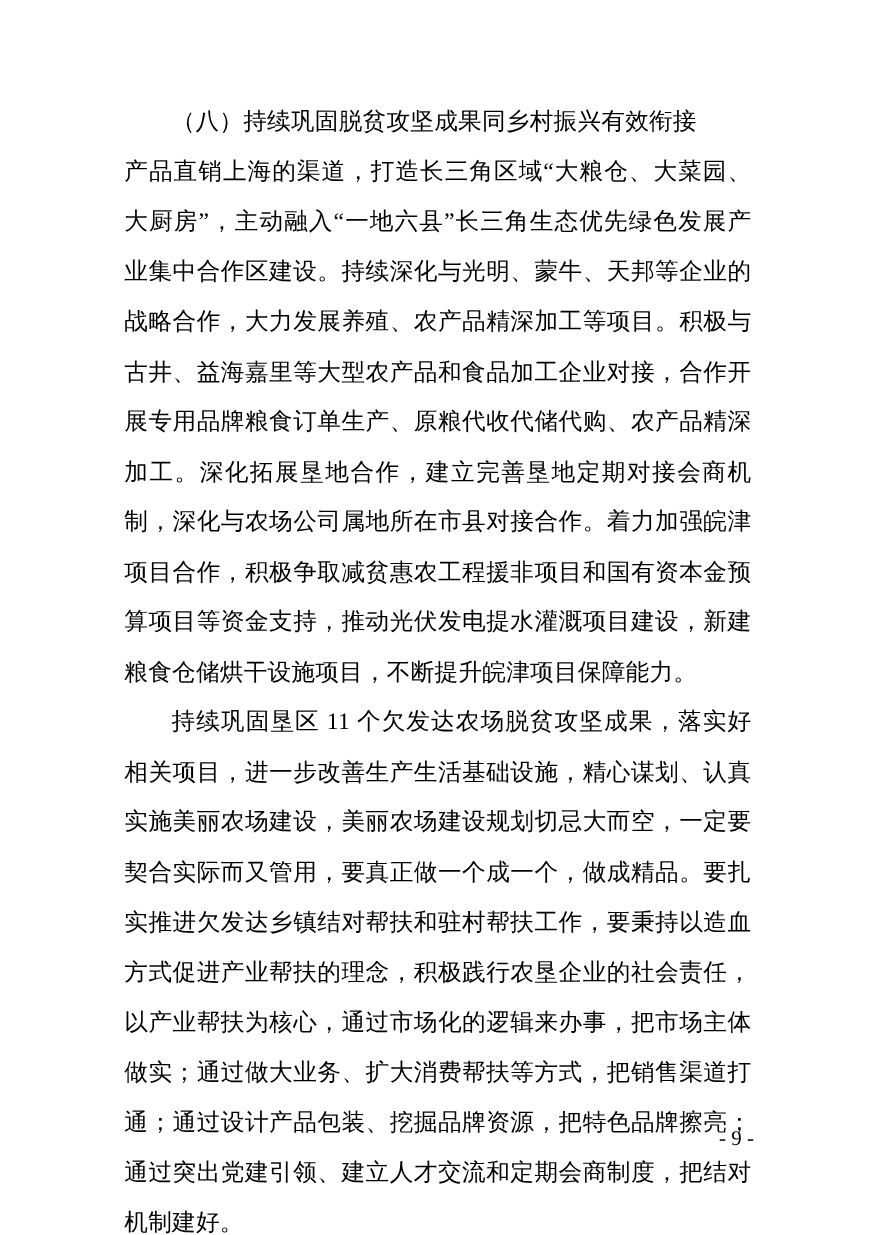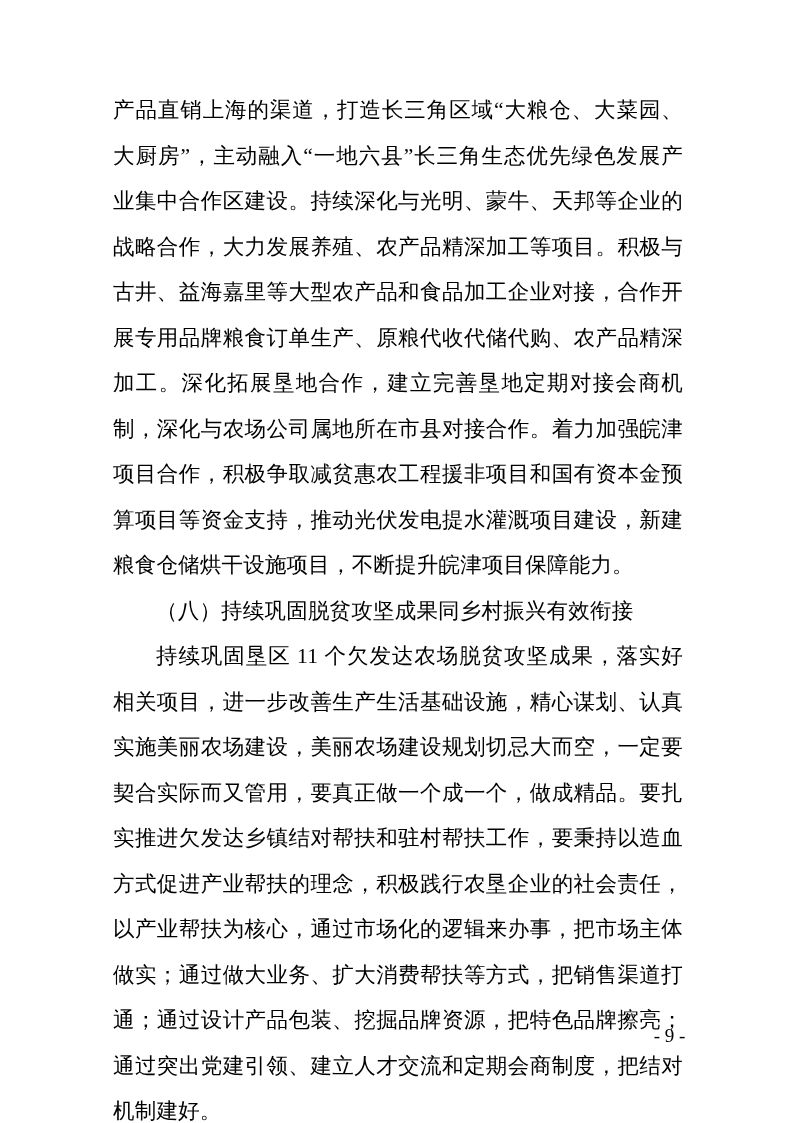--- a/index.html
+++ b/index.html
@@ -53,21 +53,21 @@
   .page-number .pn-inner {
     display: inline-block;
     margin-left: 545px;
   }
 </style>
 </head>
 <body>
 
 <div class="page">
   <div class="content">
+    <p class="para indent">（八）持续巩固脱贫攻坚成果同乡村振兴有效衔接</p>
     <p class="para">产品直销上海的渠道，打造长三角区域“大粮仓、大菜园、大厨房”，主动融入“一地六县”长三角生态优先绿色发展产业集中合作区建设。持续深化与光明、蒙牛、天邦等企业的战略合作，大力发展养殖、农产品精深加工等项目。积极与古井、益海嘉里等大型农产品和食品加工企业对接，合作开展专用品牌粮食订单生产、原粮代收代储代购、农产品精深加工。深化拓展垦地合作，建立完善垦地定期对接会商机制，深化与农场公司属地所在市县对接合作。着力加强皖津项目合作，积极争取减贫惠农工程援非项目和国有资本金预算项目等资金支持，推动光伏发电提水灌溉项目建设，新建粮食仓储烘干设施项目，不断提升皖津项目保障能力。</p>
-    <p class="para indent">（八）持续巩固脱贫攻坚成果同乡村振兴有效衔接</p>
     <p class="para indent">持续巩固垦区 11 个欠发达农场脱贫攻坚成果，落实好相关项目，进一步改善生产生活基础设施，精心谋划、认真实施美丽农场建设，美丽农场建设规划切忌大而空，一定要契合实际而又管用，要真正做一个成一个，做成精品。要扎实推进欠发达乡镇结对帮扶和驻村帮扶工作，要秉持以造血方式促进产业帮扶的理念，积极践行农垦企业的社会责任，以产业帮扶为核心，通过市场化的逻辑来办事，把市场主体做实；通过做大业务、扩大消费帮扶等方式，把销售渠道打通；通过设计产品包装、挖掘品牌资源，把特色品牌擦亮；通过突出党建引领、建立人才交流和定期会商制度，把结对机制建好。</p>
 
   </div>
   <div class="page-number">
     <span class="pn-inner">- 9 -</span>
   </div>
 </div>
 
 </body></html>

